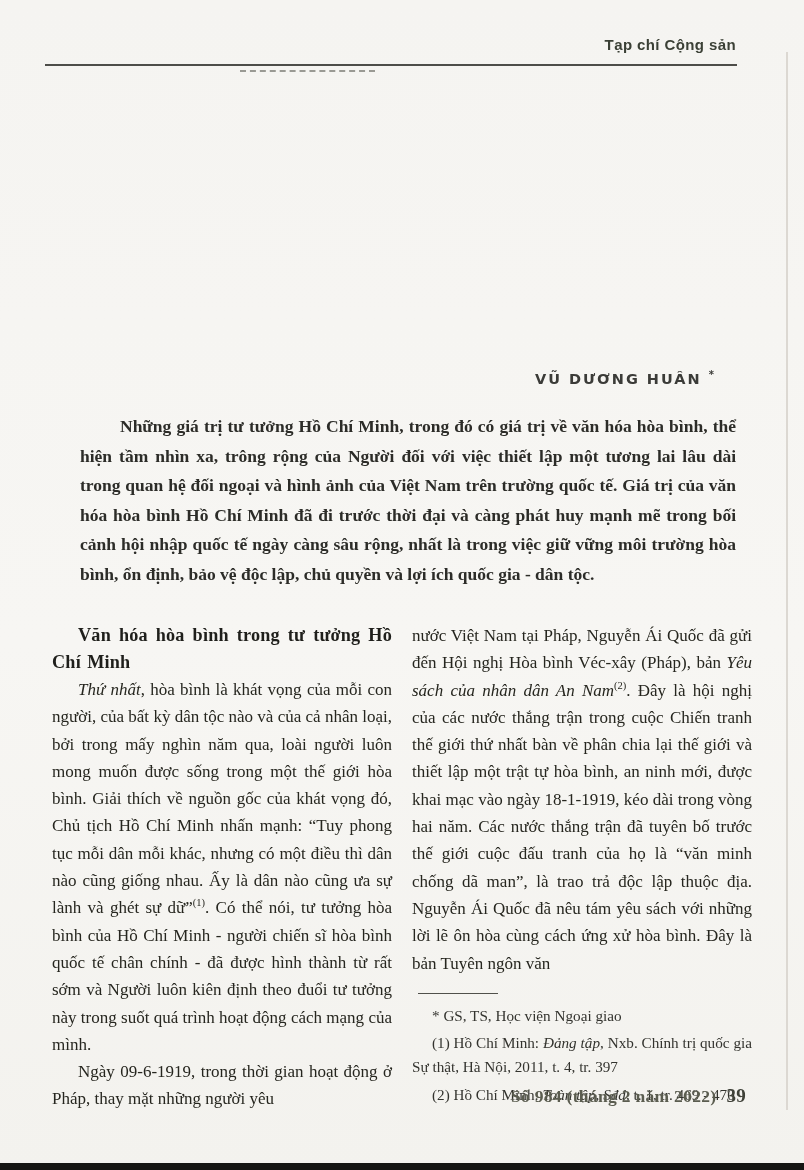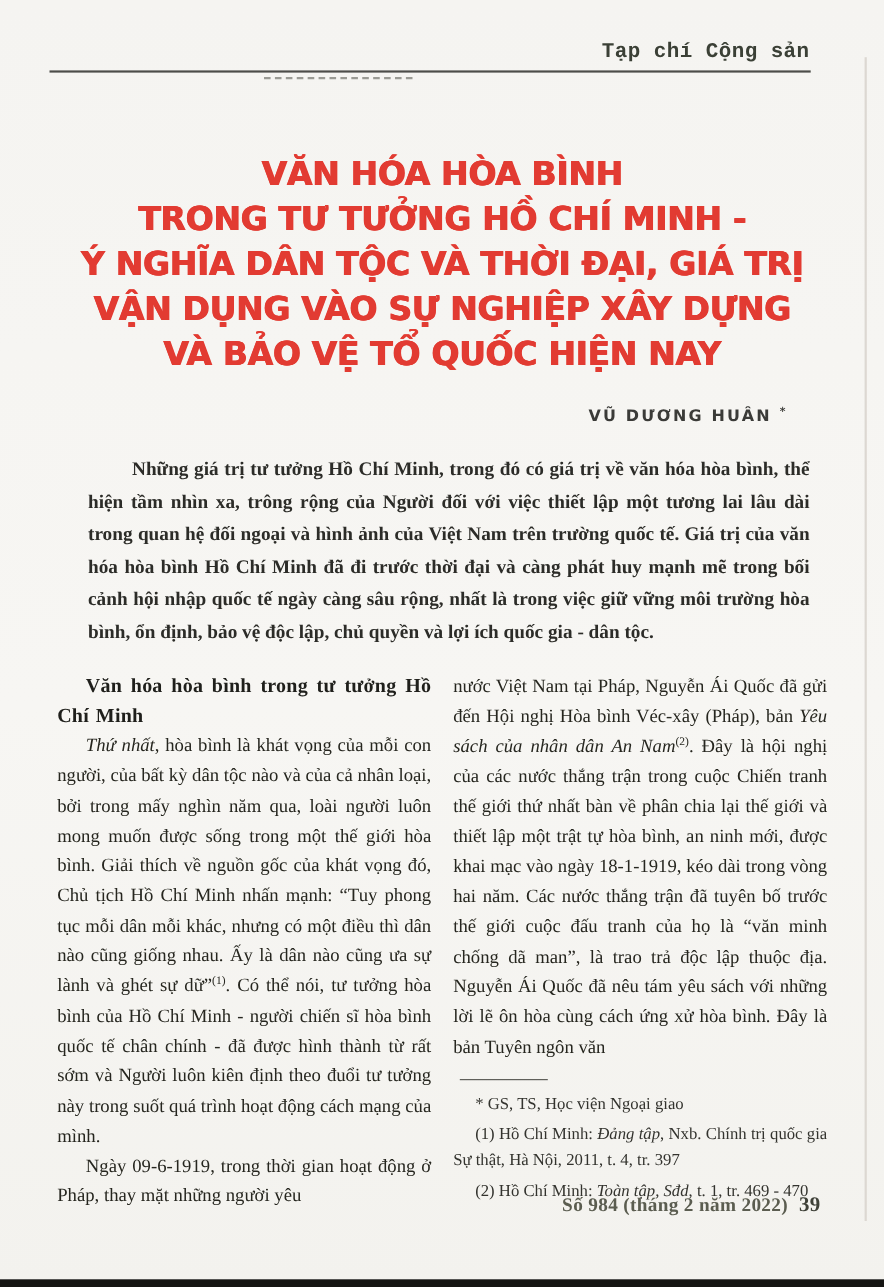--- a/index.html
+++ b/index.html
@@ -15,22 +15,22 @@
     overflow:hidden;
     color:#2a2a26;
   }
   
   .header-left{
     position:absolute;top:38px;left:45px;width:520px;
     font-size:19px;color:#4a4a46;letter-spacing:0.2px;
   }
   .header-right{
     position:absolute;top:36px;right:68px;
-    font-family:Liberation Mono, monospace;
-    font-weight:bold;font-size:19px;color:#3b4036;letter-spacing:0.4px;
+    font-family:Liberation Sans, sans-serif;
+    font-weight:bold;font-size:15px;color:#3b4036;letter-spacing:0.4px;
   }
   .header-rule{
     position:absolute;top:64px;left:45px;width:692px;height:0;
     border-top:2px solid #4d4d49;
   }
   .header-dash{
     position:absolute;top:70px;left:240px;width:135px;height:0;
     border-top:2px dashed #9a9a94;
   }
   
@@ -64,21 +64,21 @@
     position:absolute;top:412px;left:80px;width:656px;
     font-weight:bold;
     font-size:17.5px;line-height:29.5px;
     text-align:justify;text-indent:40px;color:#2c2c28;
   }
   
   .columns{
     position:absolute;top:610px;left:52px;width:700px;height:478px;
     display:flex;gap:20px;
   }
-  .col{flex:1;min-width:0;}
+  .col{flex:1;min-width:0;margin-top:12px;}
   .col p{
     margin:0;font-size:17px;line-height:27.3px;
     text-align:justify;text-indent:26px;color:#26261f;
   }
   .col .section-heading{
     font-weight:bold;font-size:18.2px;line-height:27px;
     letter-spacing:0.2px;word-spacing:1.5px;color:#1f1f1b;
   }
   .col p.no-indent{text-indent:0;}
   sup.fnref{font-size:10.5px;line-height:0;}
@@ -107,27 +107,20 @@
 
 <div class="page">
 
   <div class="header-right">Tạp chí Cộng sản</div>
   <div class="header-rule"></div>
   <div class="header-dash"></div>
 
   <div class="scan-line"></div>
   <div class="bottom-bar"></div>
 
-  <div class="title">
-    <div>VĂN HÓA HÒA BÌNH</div>
-    <div>TRONG TƯ TƯỞNG HỒ CHÍ MINH -</div>
-    <div>Ý NGHĨA DÂN TỘC VÀ THỜI ĐẠI, GIÁ TRỊ</div>
-    <div>VẬN DỤNG VÀO SỰ NGHIỆP XÂY DỰNG</div>
-    <div>VÀ BẢO VỆ TỔ QUỐC HIỆN NAY</div>
-  </div>
 
   <div class="author">
     <span>VŨ DƯƠNG HUÂN</span>
     <sup>*</sup>
   </div>
 
   <div class="abstract">Những giá trị tư tưởng Hồ Chí Minh, trong đó có giá trị về văn hóa hòa bình, thể hiện tầm nhìn xa, trông rộng của Người đối với việc thiết lập một tương lai lâu dài trong quan hệ đối ngoại và hình ảnh của Việt Nam trên trường quốc tế. Giá trị của văn hóa hòa bình Hồ Chí Minh đã đi trước thời đại và càng phát huy mạnh mẽ trong bối cảnh hội nhập quốc tế ngày càng sâu rộng, nhất là trong việc giữ vững môi trường hòa bình, ổn định, bảo vệ độc lập, chủ quyền và lợi ích quốc gia - dân tộc.</div>
 
   <div class="columns">
 

